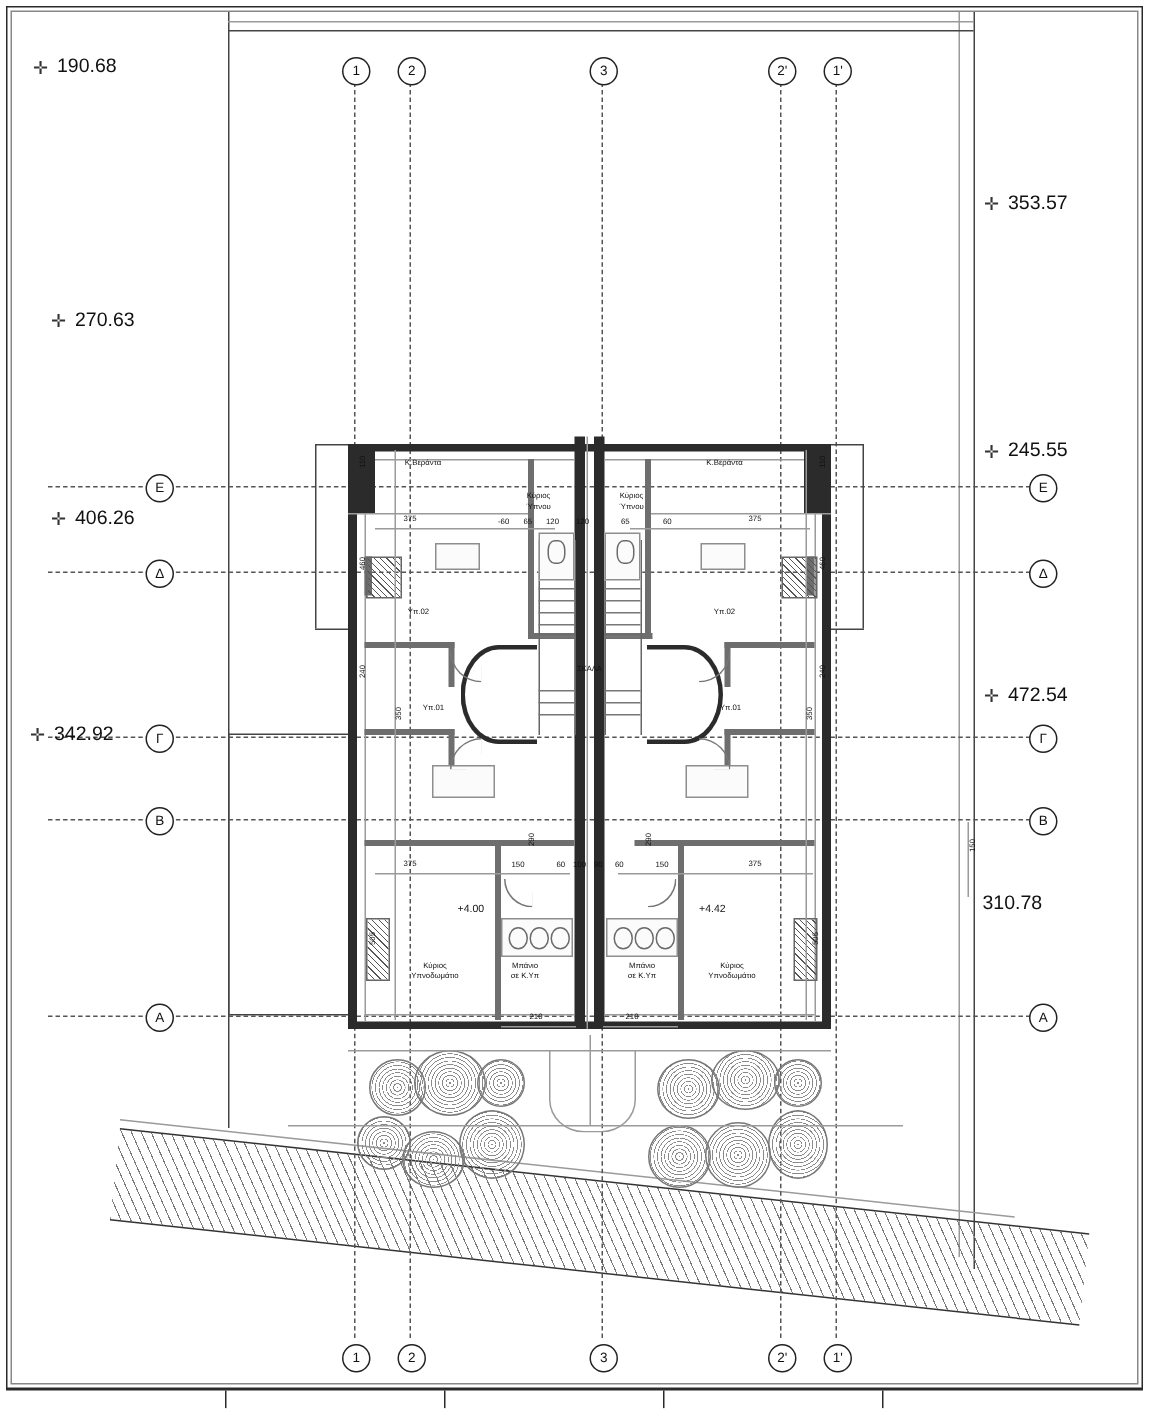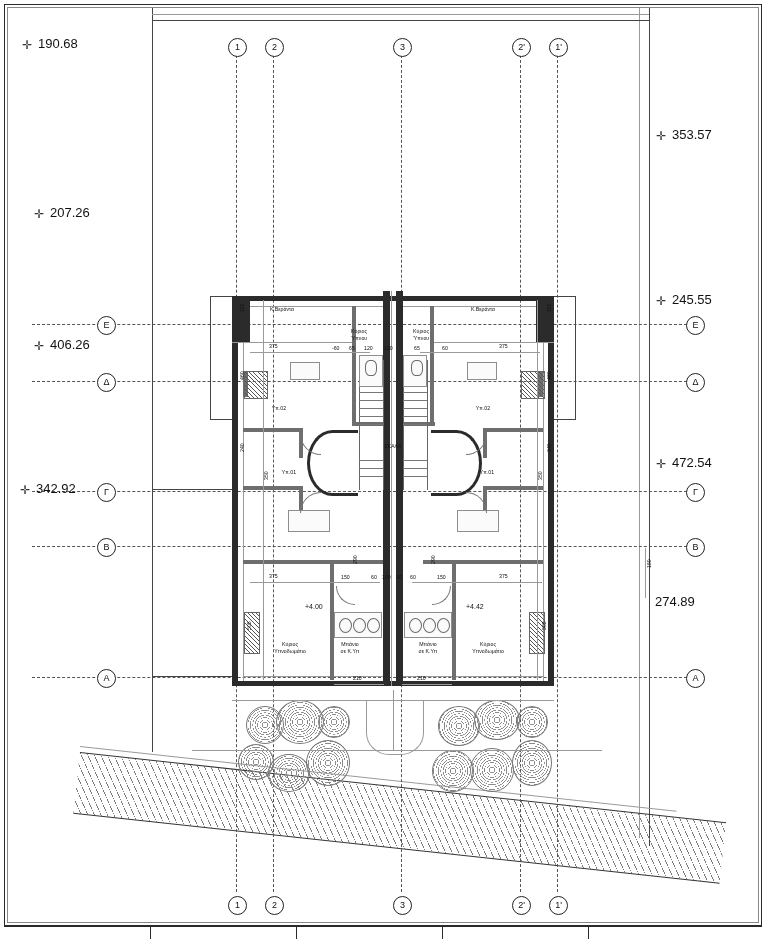--- a/index.html
+++ b/index.html
@@ -391,21 +391,21 @@
   <div class="bubble" style="left:686px; top:483px;">Γ</div>
   <div class="bubble" style="left:686px; top:538px;">B</div>
   <div class="bubble" style="left:686px; top:669px;">A</div>
 
   <div class="elev" style="left:38px; top:36px;">
     <span class="mark">✛</span>
     <span>190.68</span>
   </div>
   <div class="elev" style="left:50px; top:205px;">
     <span class="mark">✛</span>
-    <span>207.26</span>
+    <span>270.63</span>
   </div>
   <div class="elev" style="left:50px; top:337px;">
     <span class="mark">✛</span>
     <span>406.26</span>
   </div>
   <div class="elev" style="left:36px; top:481px;">
     <span class="mark">✛</span>
     <span>342.92</span>
   </div>
   <div class="elev" style="left:672px; top:127px;">
@@ -414,21 +414,21 @@
   </div>
   <div class="elev" style="left:672px; top:292px;">
     <span class="mark">✛</span>
     <span>245.55</span>
   </div>
   <div class="elev" style="left:672px; top:455px;">
     <span class="mark">✛</span>
     <span>472.54</span>
   </div>
   <div class="elev" style="left:655px; top:594px;">
-    <span>274.89</span>
+    <span>310.78</span>
   </div>
 
   <div class="lbl" style="left:262px; top:306px; width:40px;">Κ.Βεράντα</div>
   <div class="lbl" style="left:463px; top:306px; width:40px;">Κ.Βεράντα</div>
   <div class="lbl" style="left:346px; top:328px; width:26px; white-space:pre-line;">Κύριος
 Ύπνου</div>
   <div class="lbl" style="left:408px; top:328px; width:26px; white-space:pre-line;">Κύριος
 Ύπνου</div>
   <div class="lbl" style="left:266px; top:405px; width:26px;">Υπ.02</div>
   <div class="lbl" style="left:470px; top:405px; width:26px;">Υπ.02</div>

